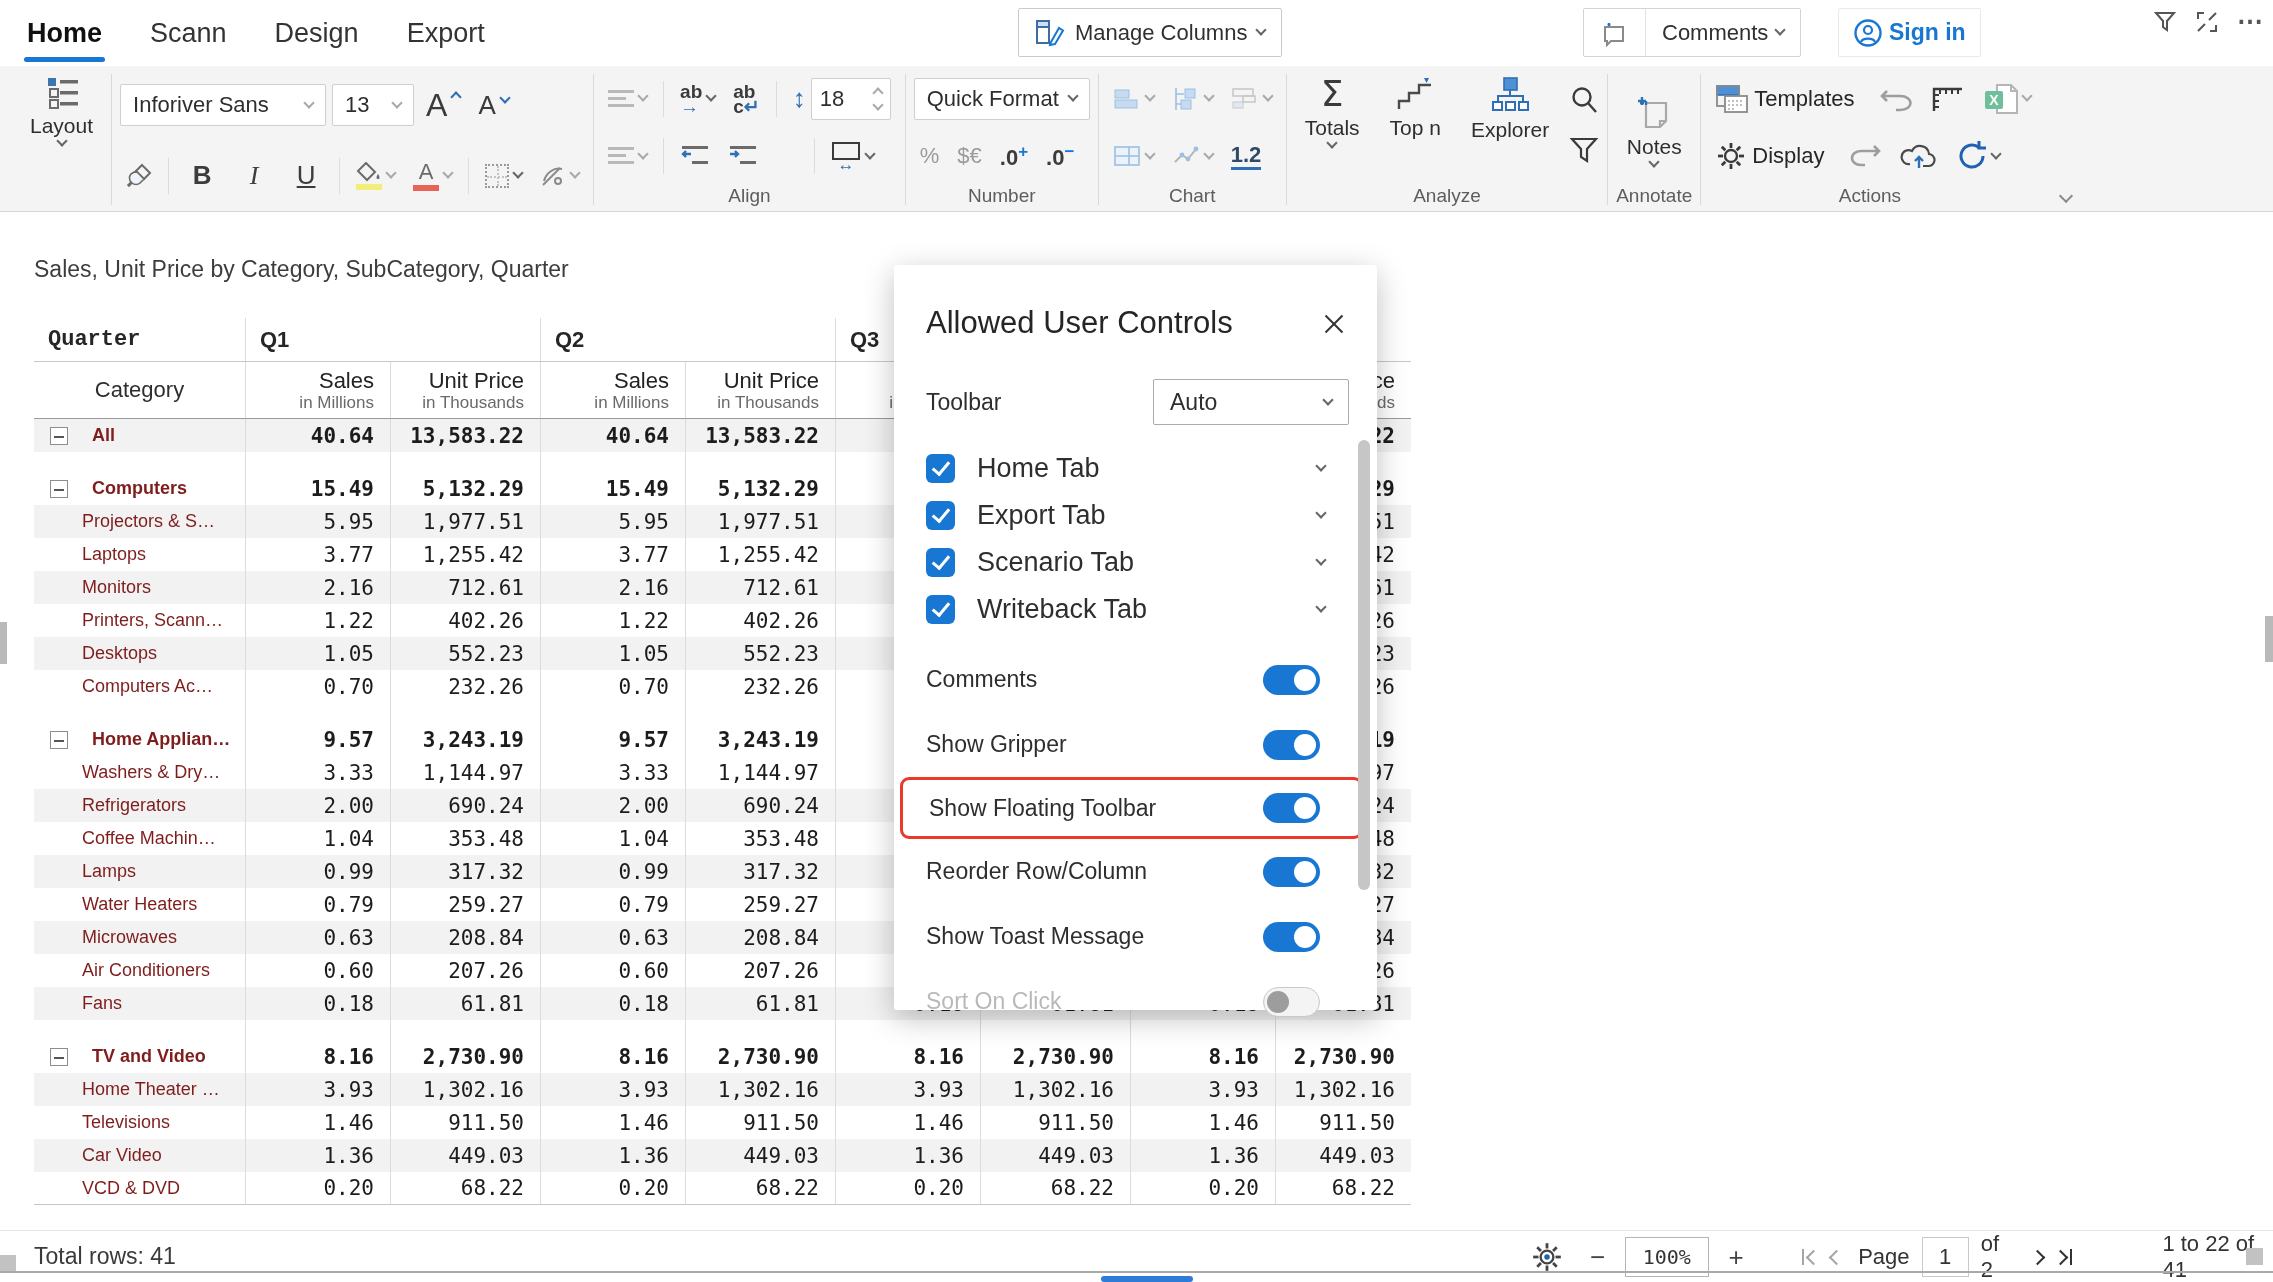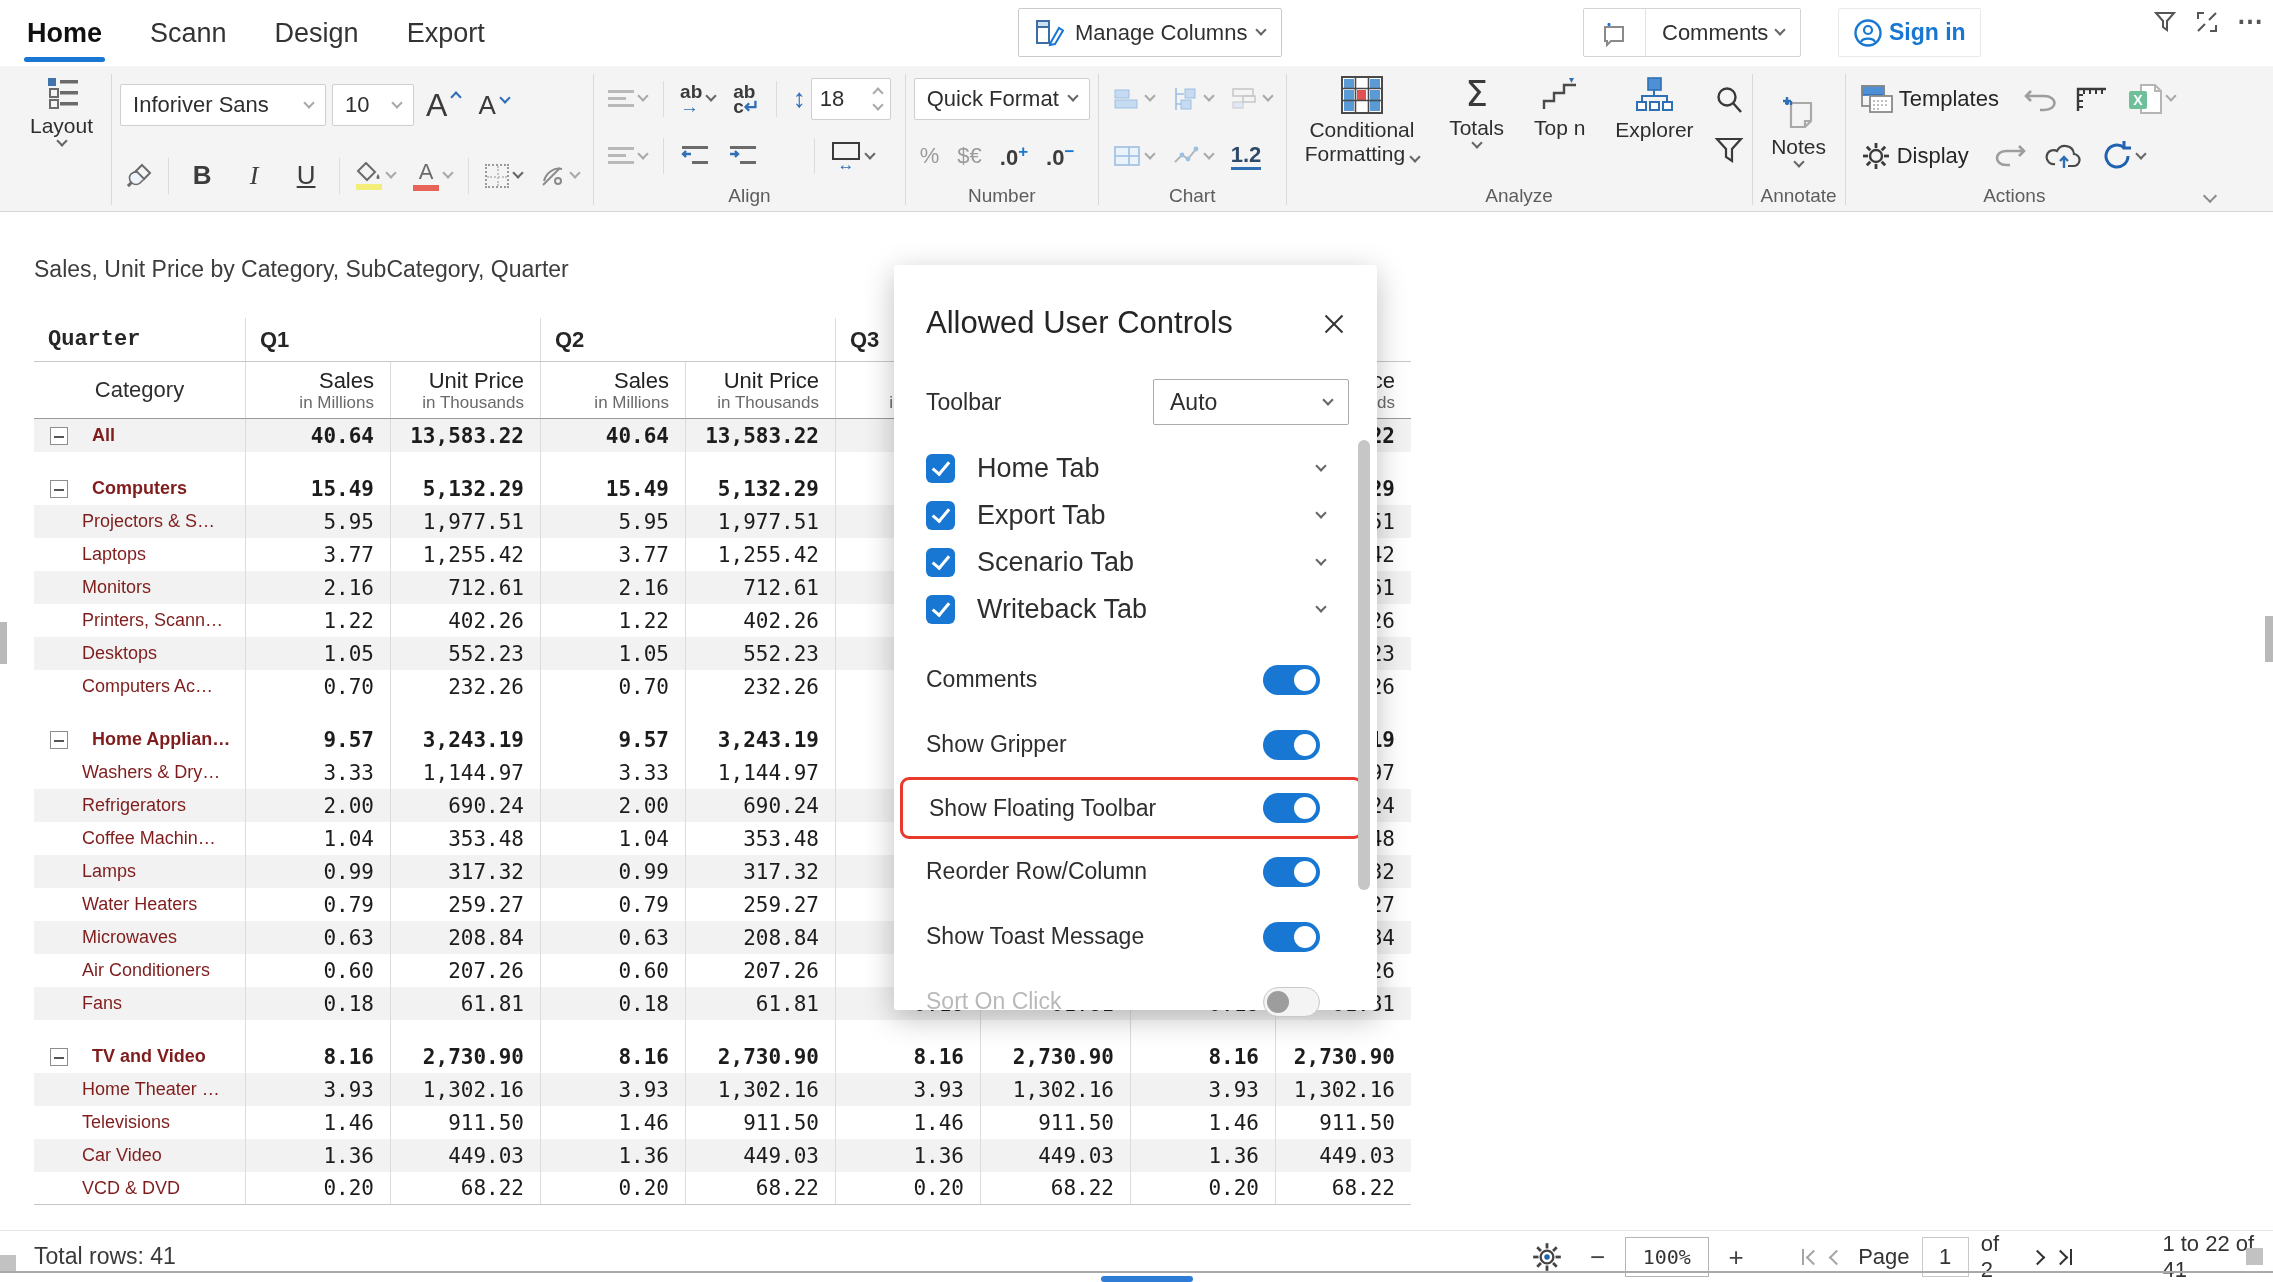--- a/index.html
+++ b/index.html
@@ -208,21 +208,21 @@
   <div class="gdiv"></div>
 
   <div class="rgroup">
     <div class="rrows">
       <div class="rrow">
         <div class="selectbox" style="width:206px">
           <span>Inforiver Sans</span>
           <span class="chev sm lite"></span>
         </div>
         <div class="selectbox" style="width:82px">
-          <span>10</span>
+          <span>13</span>
           <span class="chev sm lite"></span>
         </div>
         <div class="tool">
           <span style="font-size:32px;color:#3a3a3a">A</span>
             <span class="chev sm" style="transform:rotate(-135deg);border-color:#2f6fb4;margin-top:-16px"></span>
         </div>
         <div class="tool">
           <span style="font-size:26px;color:#3a3a3a">A</span>
             <span class="chev sm" style="border-color:#2f6fb4;margin-top:-14px"></span>
         </div>
@@ -424,34 +424,20 @@
           <span class="onetwo">1.2</span>
         </div>
       </div>
     </div>
     <div class="glabel">Chart</div>
   </div>
   <div class="gdiv"></div>
 
   <div class="rgroup">
     <div class="rrows" style="flex-direction:row;align-items:flex-start;gap:10px">
-      <div class="bigbtn">
-        <svg width="42" height="38" viewBox="0 0 42 38">
-            <rect x="1" y="1" width="40" height="36" fill="#fff" stroke="#4a4a4a" stroke-width="2"></rect>
-            <rect x="3" y="3" width="10" height="10" fill="#5b9bd5"></rect>
-            <rect x="3" y="14" width="10" height="10" fill="#5b9bd5"></rect>
-            <rect x="3" y="25" width="10" height="10" fill="#5b9bd5"></rect>
-            <rect x="16" y="14" width="9" height="10" fill="#e05252"></rect>
-            <rect x="29" y="3" width="10" height="10" fill="#5b9bd5"></rect>
-            <rect x="29" y="14" width="10" height="10" fill="#5b9bd5"></rect>
-            <rect x="29" y="25" width="10" height="10" fill="#5b9bd5"></rect>
-            <path d="M1 12.5 h40 M1 24.5 h40 M14.5 1 v36 M27.5 1 v36" stroke="#4a4a4a" stroke-width="1.6"></path>
-          </svg>
-        <span style="line-height:1.15;text-align:center"><span>Conditional</span><br><span>Formatting</span><span class="chev sm" style="margin-left:6px"></span></span>
-      </div>
       <div class="bigbtn">
         <span style="font-size:36px;line-height:1;color:#3a3a3a;font-family:'DejaVu Sans',sans-serif">Σ</span>
         <span>Totals</span>
         <span class="chev sm"></span>
       </div>
       <div class="bigbtn">
         <svg width="38" height="36" viewBox="0 0 38 36">
             <path d="M3 33 v-8 h10 v-8 h10 v-8 h12" fill="none" stroke="#4a4a4a" stroke-width="2.4"></path>
             <path d="M28 2 l5 0 -2.5 5 z" fill="#2f6fb4"></path>
           </svg>

